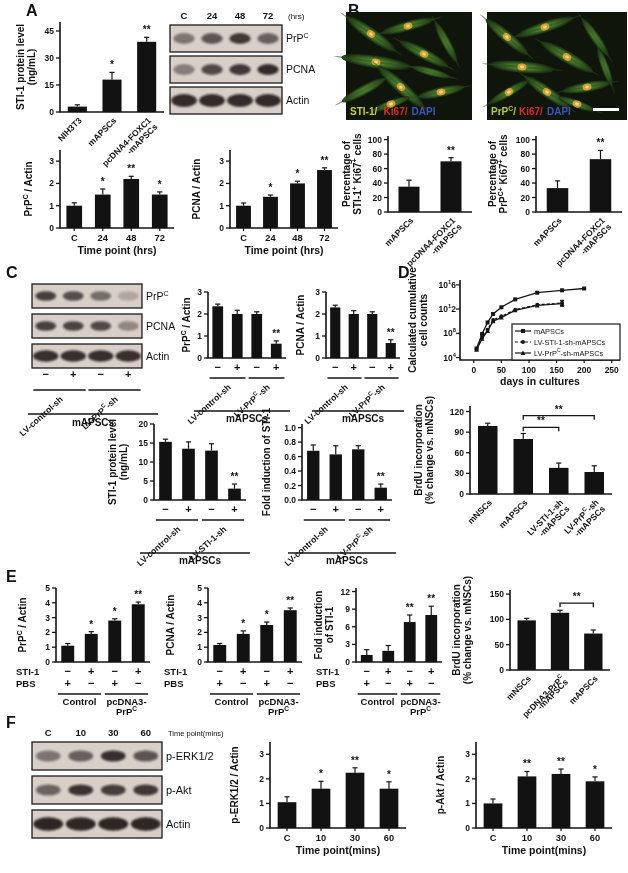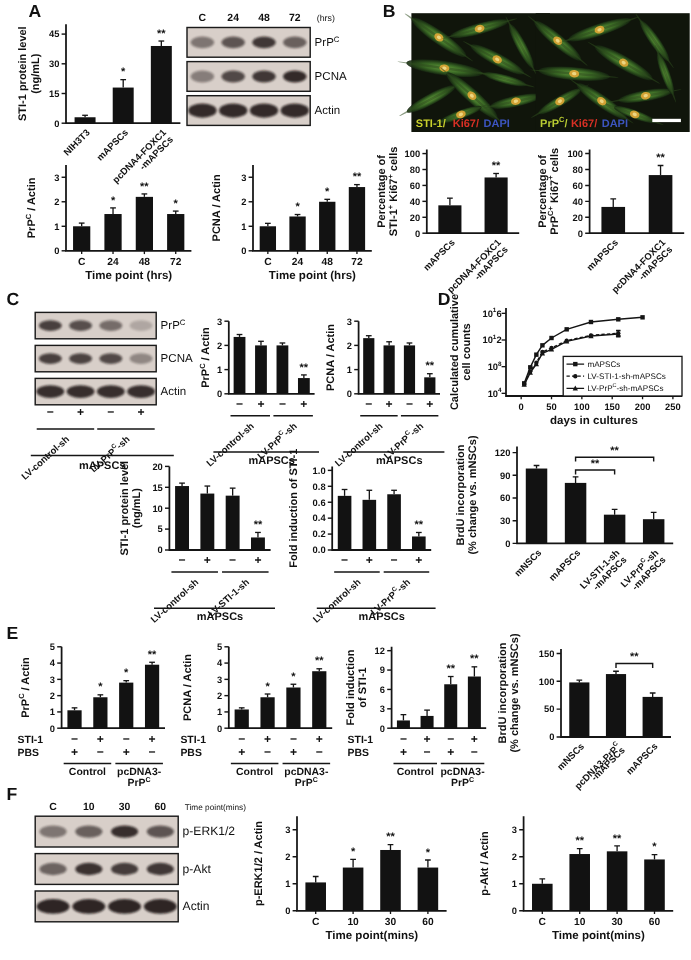--- a/index.html
+++ b/index.html
@@ -149,21 +149,21 @@
         <line x1="136.5" y1="29.82857142857143" x2="136.5" y2="32.05714285714286" stroke="#151515" stroke-width="1.2"></line>
         <line x1="133.9" y1="29.82857142857143" x2="139.1" y2="29.82857142857143" stroke="#151515" stroke-width="1.2"></line>
         <text x="136.5" y="25.82857142857143" text-anchor="middle" font-size="10" font-weight="bold" fill="#111" style="font-family: &quot;Liberation Sans&quot;, sans-serif;"><tspan x="136.5" dy="0"><tspan>**</tspan></tspan></text>
         <line x1="136.5" y1="90" x2="136.5" y2="93" stroke="#151515" stroke-width="1.2"></line>
         <text x="136.5" y="103" text-anchor="middle" font-size="9.3" font-weight="bold" fill="#111" style="font-family: &quot;Liberation Sans&quot;, sans-serif;"><tspan x="136.5" dy="0"><tspan>72</tspan></tspan></text>
         <text x="96" y="116" text-anchor="middle" font-size="10.5" font-weight="bold" fill="#111" style="font-family: &quot;Liberation Sans&quot;, sans-serif;"><tspan x="96" dy="0"><tspan>Time point (hrs)</tspan></tspan></text>
         <text x="12" y="51" text-anchor="middle" font-size="10" font-weight="bold" fill="#111" transform="rotate(-90 12 51)" style="font-family: &quot;Liberation Sans&quot;, sans-serif;"><tspan x="12" dy="0"><tspan>PCNA / Actin</tspan></tspan></text>
       </svg>
     </div>
 
-  <div class="mount" id="m-imgB1" style="left:374px;top:12px;width:126px;height:108px">
+  <div class="mount" id="m-imgB1" style="left:346px;top:12px;width:126px;height:108px">
       <svg width="126" height="108" viewBox="0 0 126 108" style="overflow: visible;">
         <radialGradient id="cg-imgB1">
           <stop offset="0%" stop-color="#6fae43"></stop>
           <stop offset="55%" stop-color="#3c6e26"></stop>
           <stop offset="100%" stop-color="#152510"></stop>
         </radialGradient>
         <rect x="0" y="0" width="126" height="108" fill="#10150b"></rect>
         <g transform="translate(25,22) rotate(35)">
           <ellipse cx="0" cy="0" rx="30" ry="6" fill="url(#cg-imgB1)" opacity="0.9"></ellipse>
           <ellipse cx="0" cy="0" rx="38" ry="1.1" fill="#2e4a1d" opacity="0.55"></ellipse>

